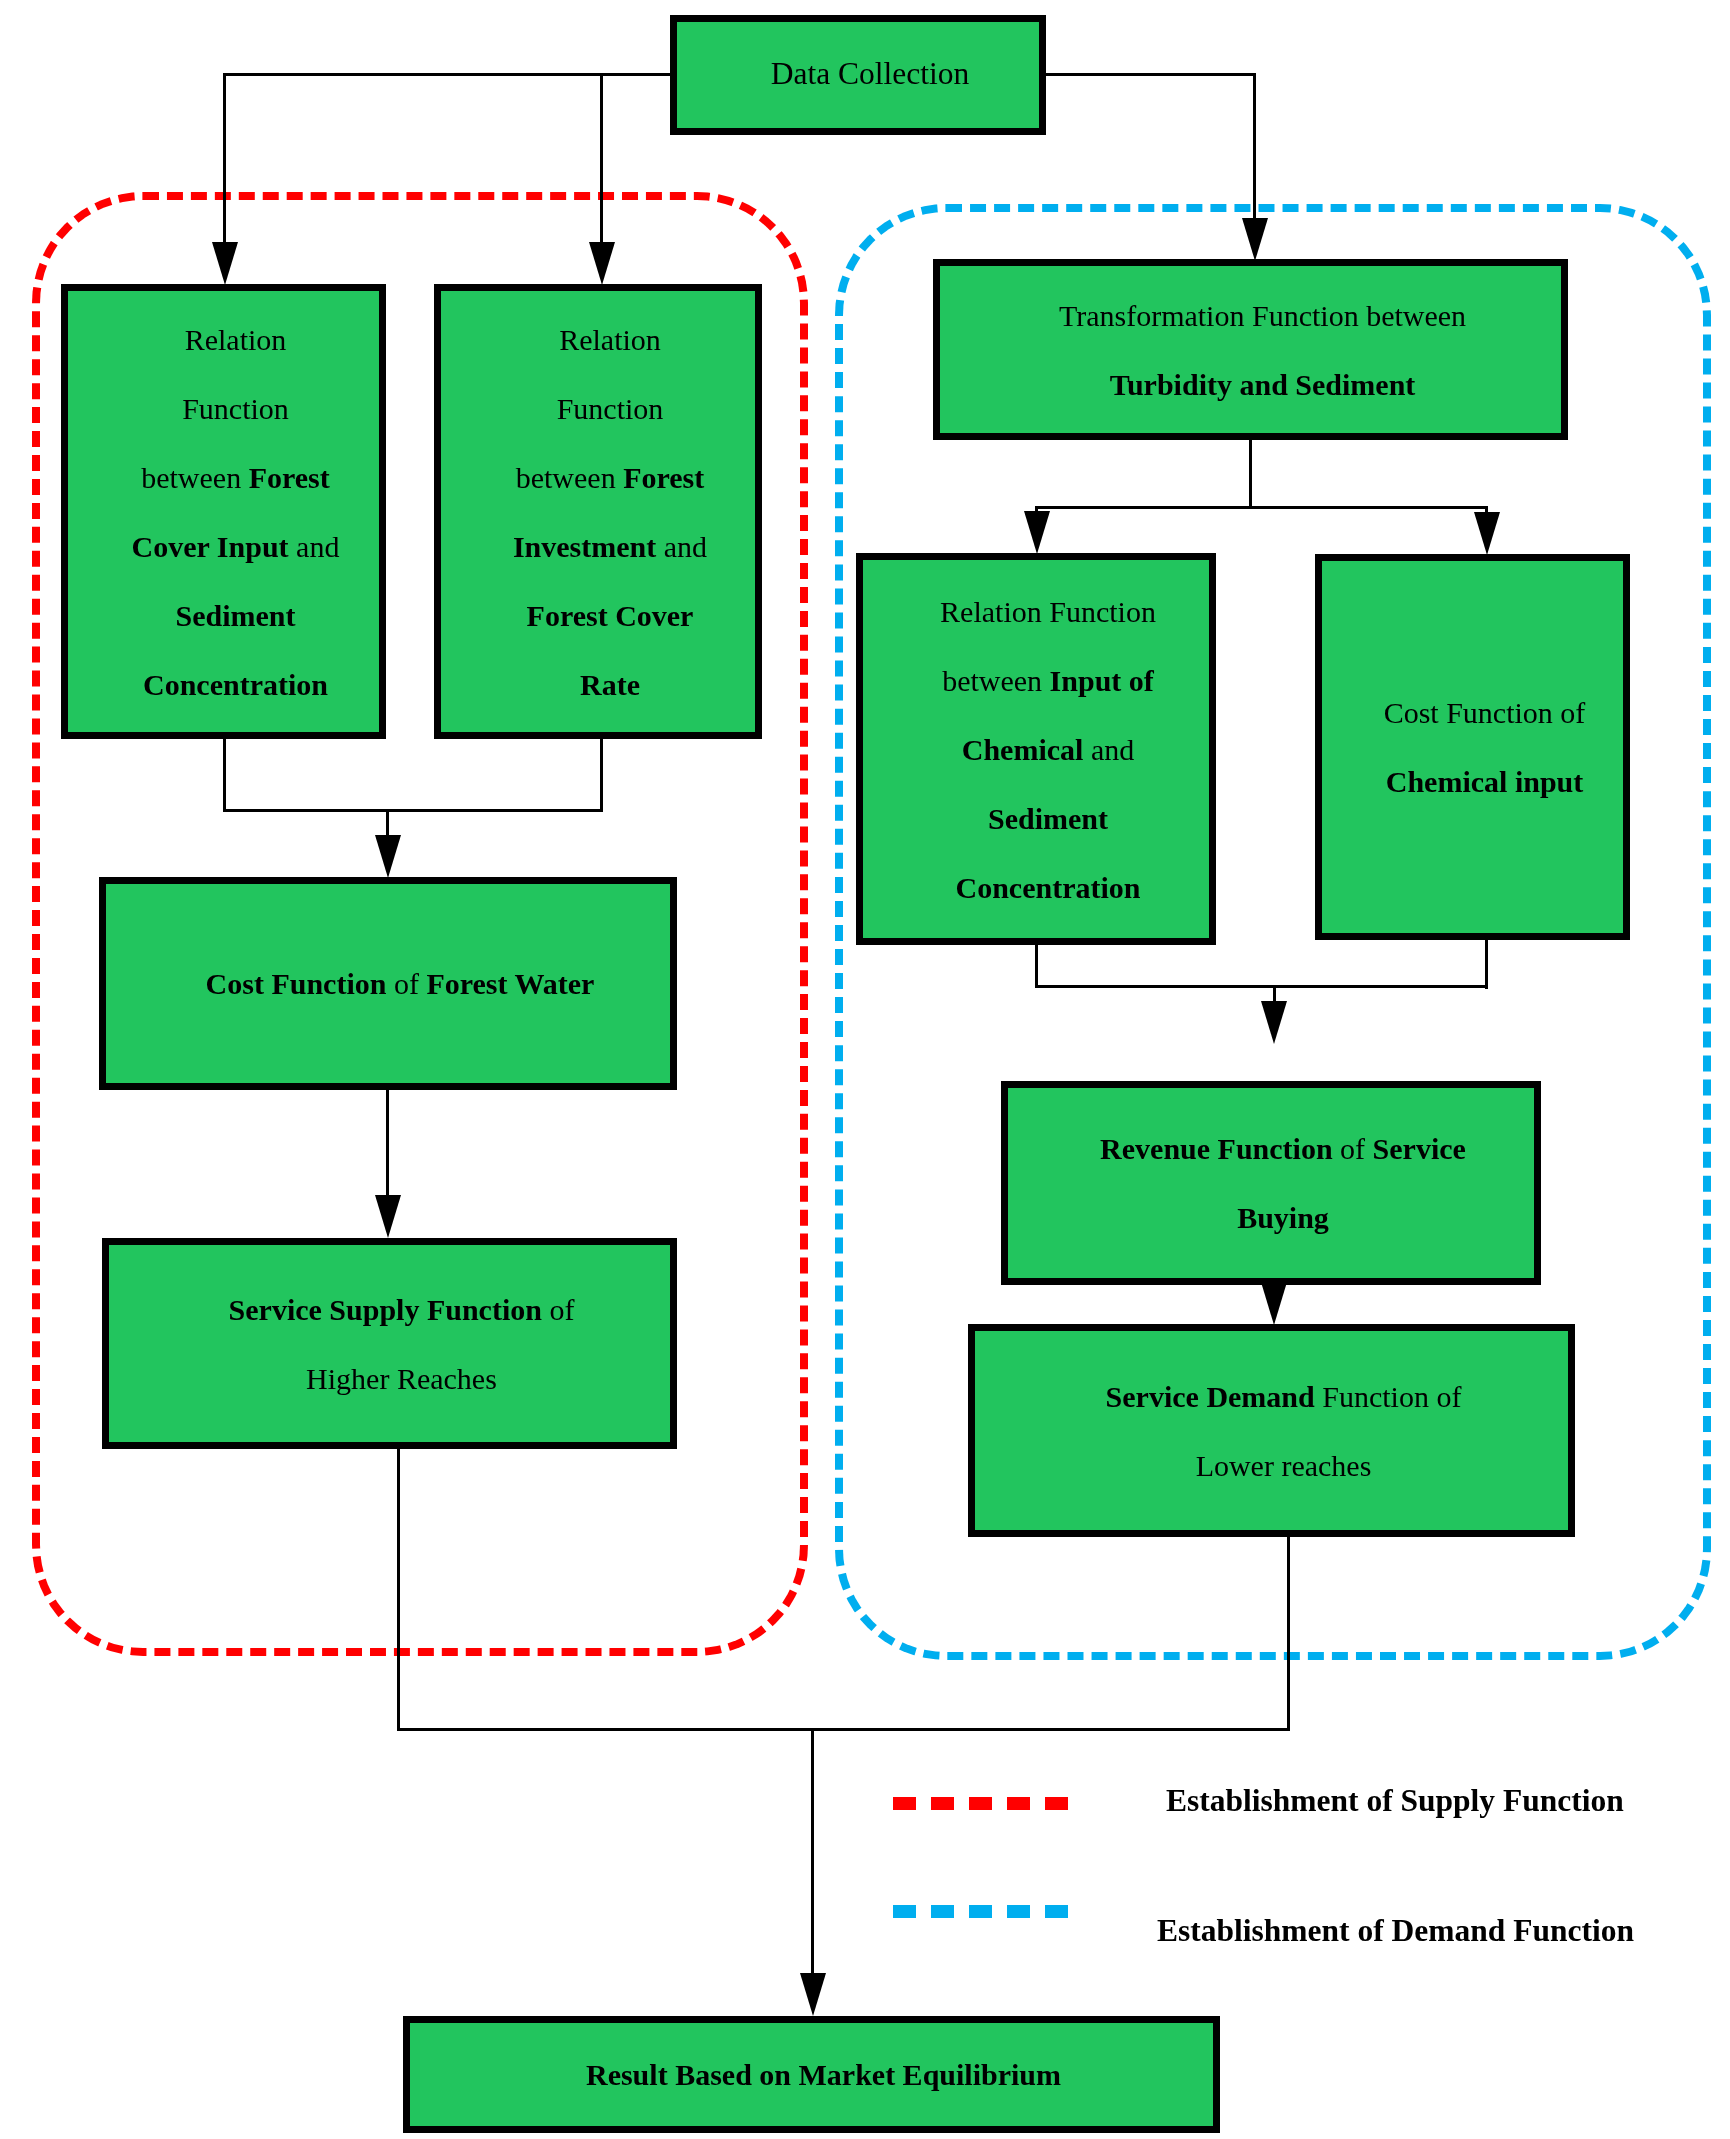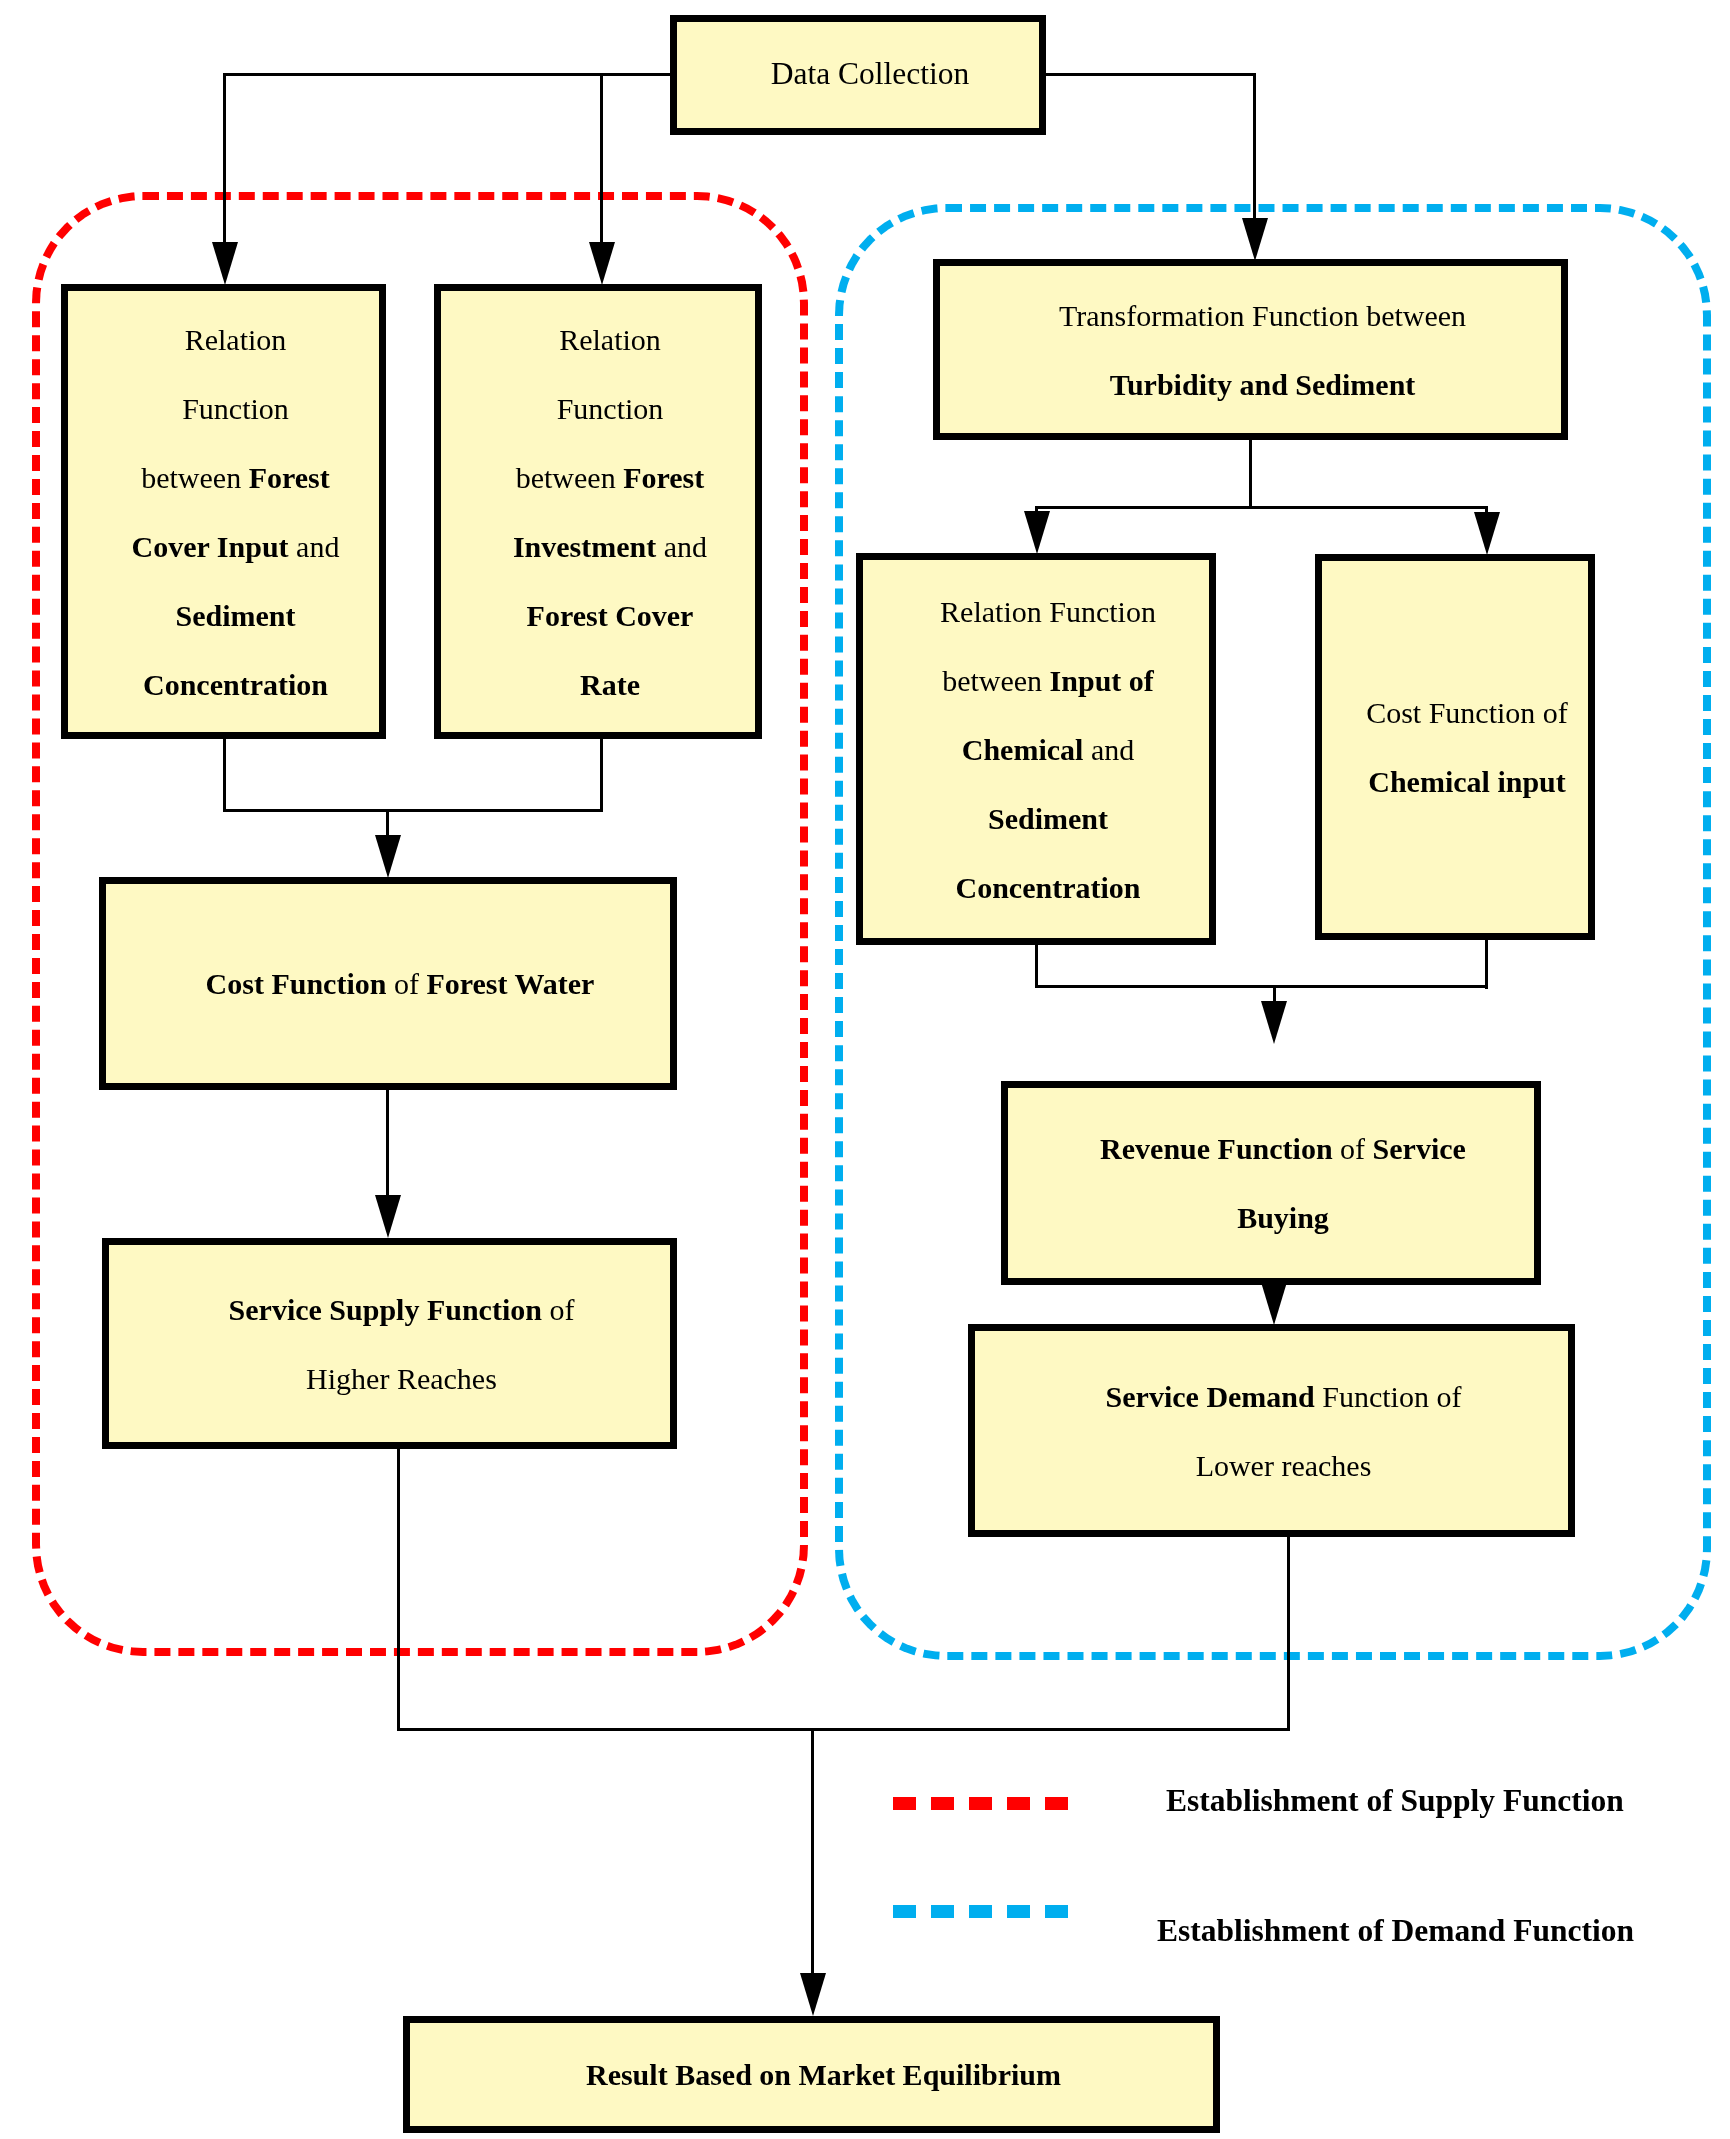--- a/index.html
+++ b/index.html
@@ -10,21 +10,21 @@
     background: #ffffff;
     font-family: "Liberation Serif", "DejaVu Serif", serif;
     color: #000000;
     overflow: hidden;
   }
   
   .box {
     position: absolute;
     box-sizing: border-box;
     border: 7px solid #000000;
-    background: #fef9c3;
+    background: #22c55e;
     display: flex;
     flex-direction: column;
     justify-content: center;
     align-items: center;
     text-align: center;
     font-size: 30px;
     line-height: 2.3;
     z-index: 4;
     padding-left: 24px;
   }
@@ -140,21 +140,21 @@
     </div>
 
   <div class="box" style="left:856px; top:553px; width:360px; height:392px;">
       <div class="tline"><span>Relation Function</span></div>
       <div class="tline"><span>between </span><span class="b">Input of</span></div>
       <div class="tline"><span class="b">Chemical</span><span> and</span></div>
       <div class="tline"><span class="b">Sediment</span></div>
       <div class="tline"><span class="b">Concentration</span></div>
     </div>
 
-  <div class="box" style="left:1315px; top:554px; width:280px; height:386px;">
+  <div class="box" style="left:1315px; top:554px; width:315px; height:386px;">
       <div class="tline"><span>Cost Function of</span></div>
       <div class="tline"><span class="b">Chemical input</span></div>
     </div>
 
   <div class="box" style="left:99px; top:877px; width:578px; height:213px;">
       <div class="tline"><span class="b">Cost Function</span><span> of </span><span class="b">Forest Water</span></div>
     </div>
 
   <div class="box" style="left:102px; top:1238px; width:575px; height:211px;">
       <div class="tline"><span class="b">Service Supply Function</span><span> of</span></div>

